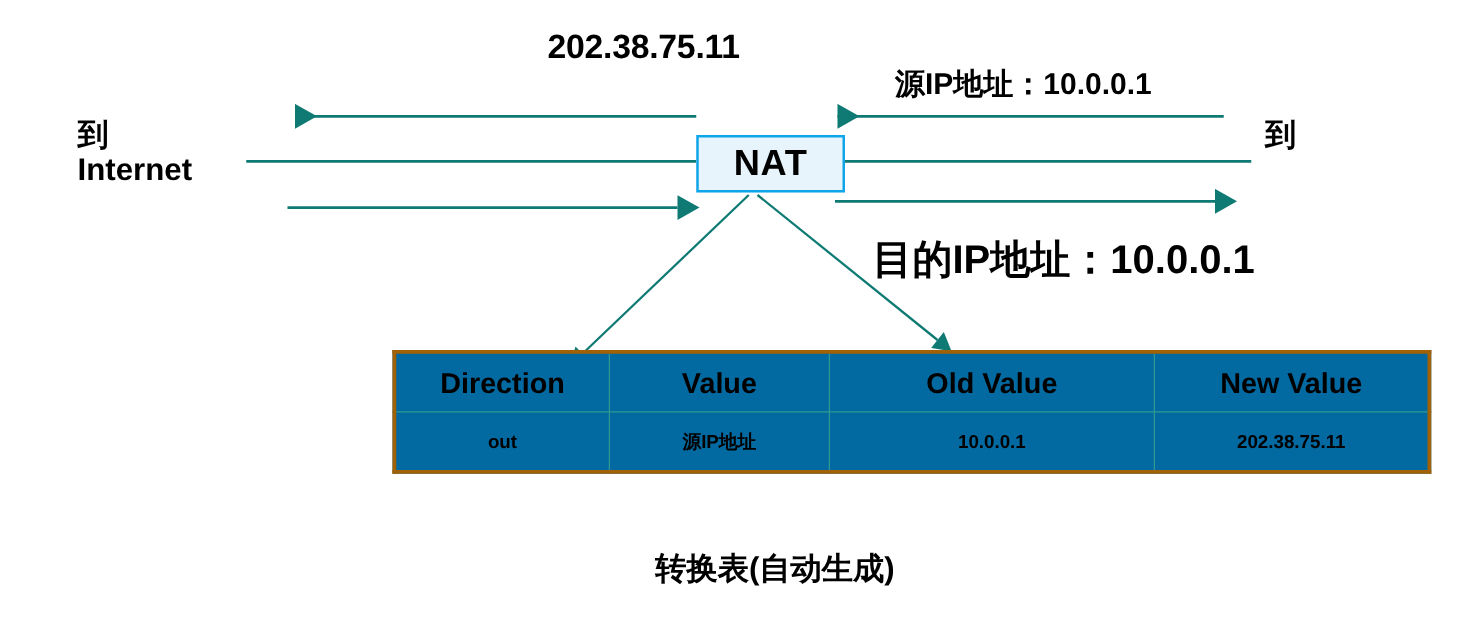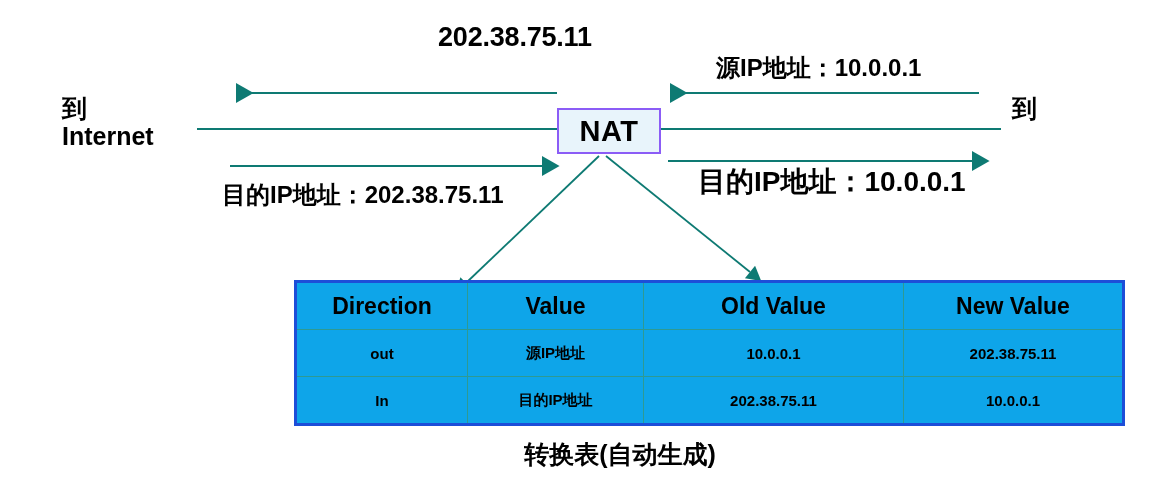--- a/index.html
+++ b/index.html
@@ -41,22 +41,22 @@
     top: 55px;
     font-size: 24px;
   }
   #lbl-out-dst {
     left: 188px;
     top: 182px;
     font-size: 24px;
   }
   #lbl-in-dst {
     left: 664px;
-    top: 166px;
-    font-size: 28px;
+    top: 190px;
+    font-size: 32px;
   }
   
   #side-left {
     left: 28px;
     top: 94px;
     font-size: 25px;
     text-align: left;
   }
   #side-right {
     left: 978px;
@@ -64,24 +64,24 @@
     font-size: 25px;
     text-align: left;
   }
   #side-left .l2, #side-right .l2 { display: block; }
   #side-left .l1, #side-right .l1 { display: block; }
   
   #nat-box {
     position: absolute;
     left: 523px;
     top: 108px;
-    width: 104px;
+    width: 119px;
     height: 46px;
     background: #e8f4fb;
-    border: 2px solid #8b5cf6;
+    border: 2px solid #0ea5e9;
     box-sizing: border-box;
     display: flex;
     align-items: center;
     justify-content: center;
   }
   #nat-box .nat-text {
     font-size: 29px;
     font-weight: bold;
     color: #000000;
     letter-spacing: 0.5px;
@@ -91,26 +91,26 @@
     position: absolute;
     left: 0;
     top: 0;
     width: 1172px;
     height: 497px;
     pointer-events: none;
   }
   
   #xlate-table {
     position: absolute;
-    left: 260px;
+    left: 280px;
     top: 280px;
     width: 828px;
     border-collapse: collapse;
-    border: 3px solid #1d4ed8;
-    background: #0ea5e9;
+    border: 3px solid #a16207;
+    background: #0369a1;
     table-layout: fixed;
   }
   #xlate-table td {
     border: 1px solid #2e9a92;
     height: 46px;
     text-align: center;
     vertical-align: middle;
     font-size: 15px;
     font-weight: bold;
     color: #000000;
@@ -183,21 +183,20 @@
     <g>
       <line x1="572" y1="156" x2="716" y2="272" stroke="#0e7a73" stroke-width="1.8" marker-end="url(#ah-diag)"></line>
     </g>
   </svg>
 
   <div class="lbl" id="addr-top">202.38.75.11</div>
 
 
   <div class="lbl" id="lbl-in-src">源IP地址：10.0.0.1</div>
 
-  <div class="lbl" id="lbl-out-dst">目的IP地址：202.38.75.11</div>
 
   <div class="lbl" id="lbl-in-dst">目的IP地址：10.0.0.1</div>
 
   <div class="lbl" id="side-left">
     <span class="l1">到</span>
     <span class="l2">Internet</span>
   </div>
 
   <div class="lbl" id="side-right">
     <span class="l1">到</span>
@@ -220,24 +219,18 @@
         <td>Value</td>
         <td>Old Value</td>
         <td>New Value</td>
       </tr>
       <tr>
         <td>out</td>
         <td>源IP地址</td>
         <td>10.0.0.1</td>
         <td>202.38.75.11</td>
       </tr>
-      <tr>
-        <td>In</td>
-        <td>目的IP地址</td>
-        <td>202.38.75.11</td>
-        <td>10.0.0.1</td>
-      </tr>
     </tbody>
   </table>
 
   <div id="table-caption">转换表(自动生成)</div>
 
 </div>
 
 </body></html>

